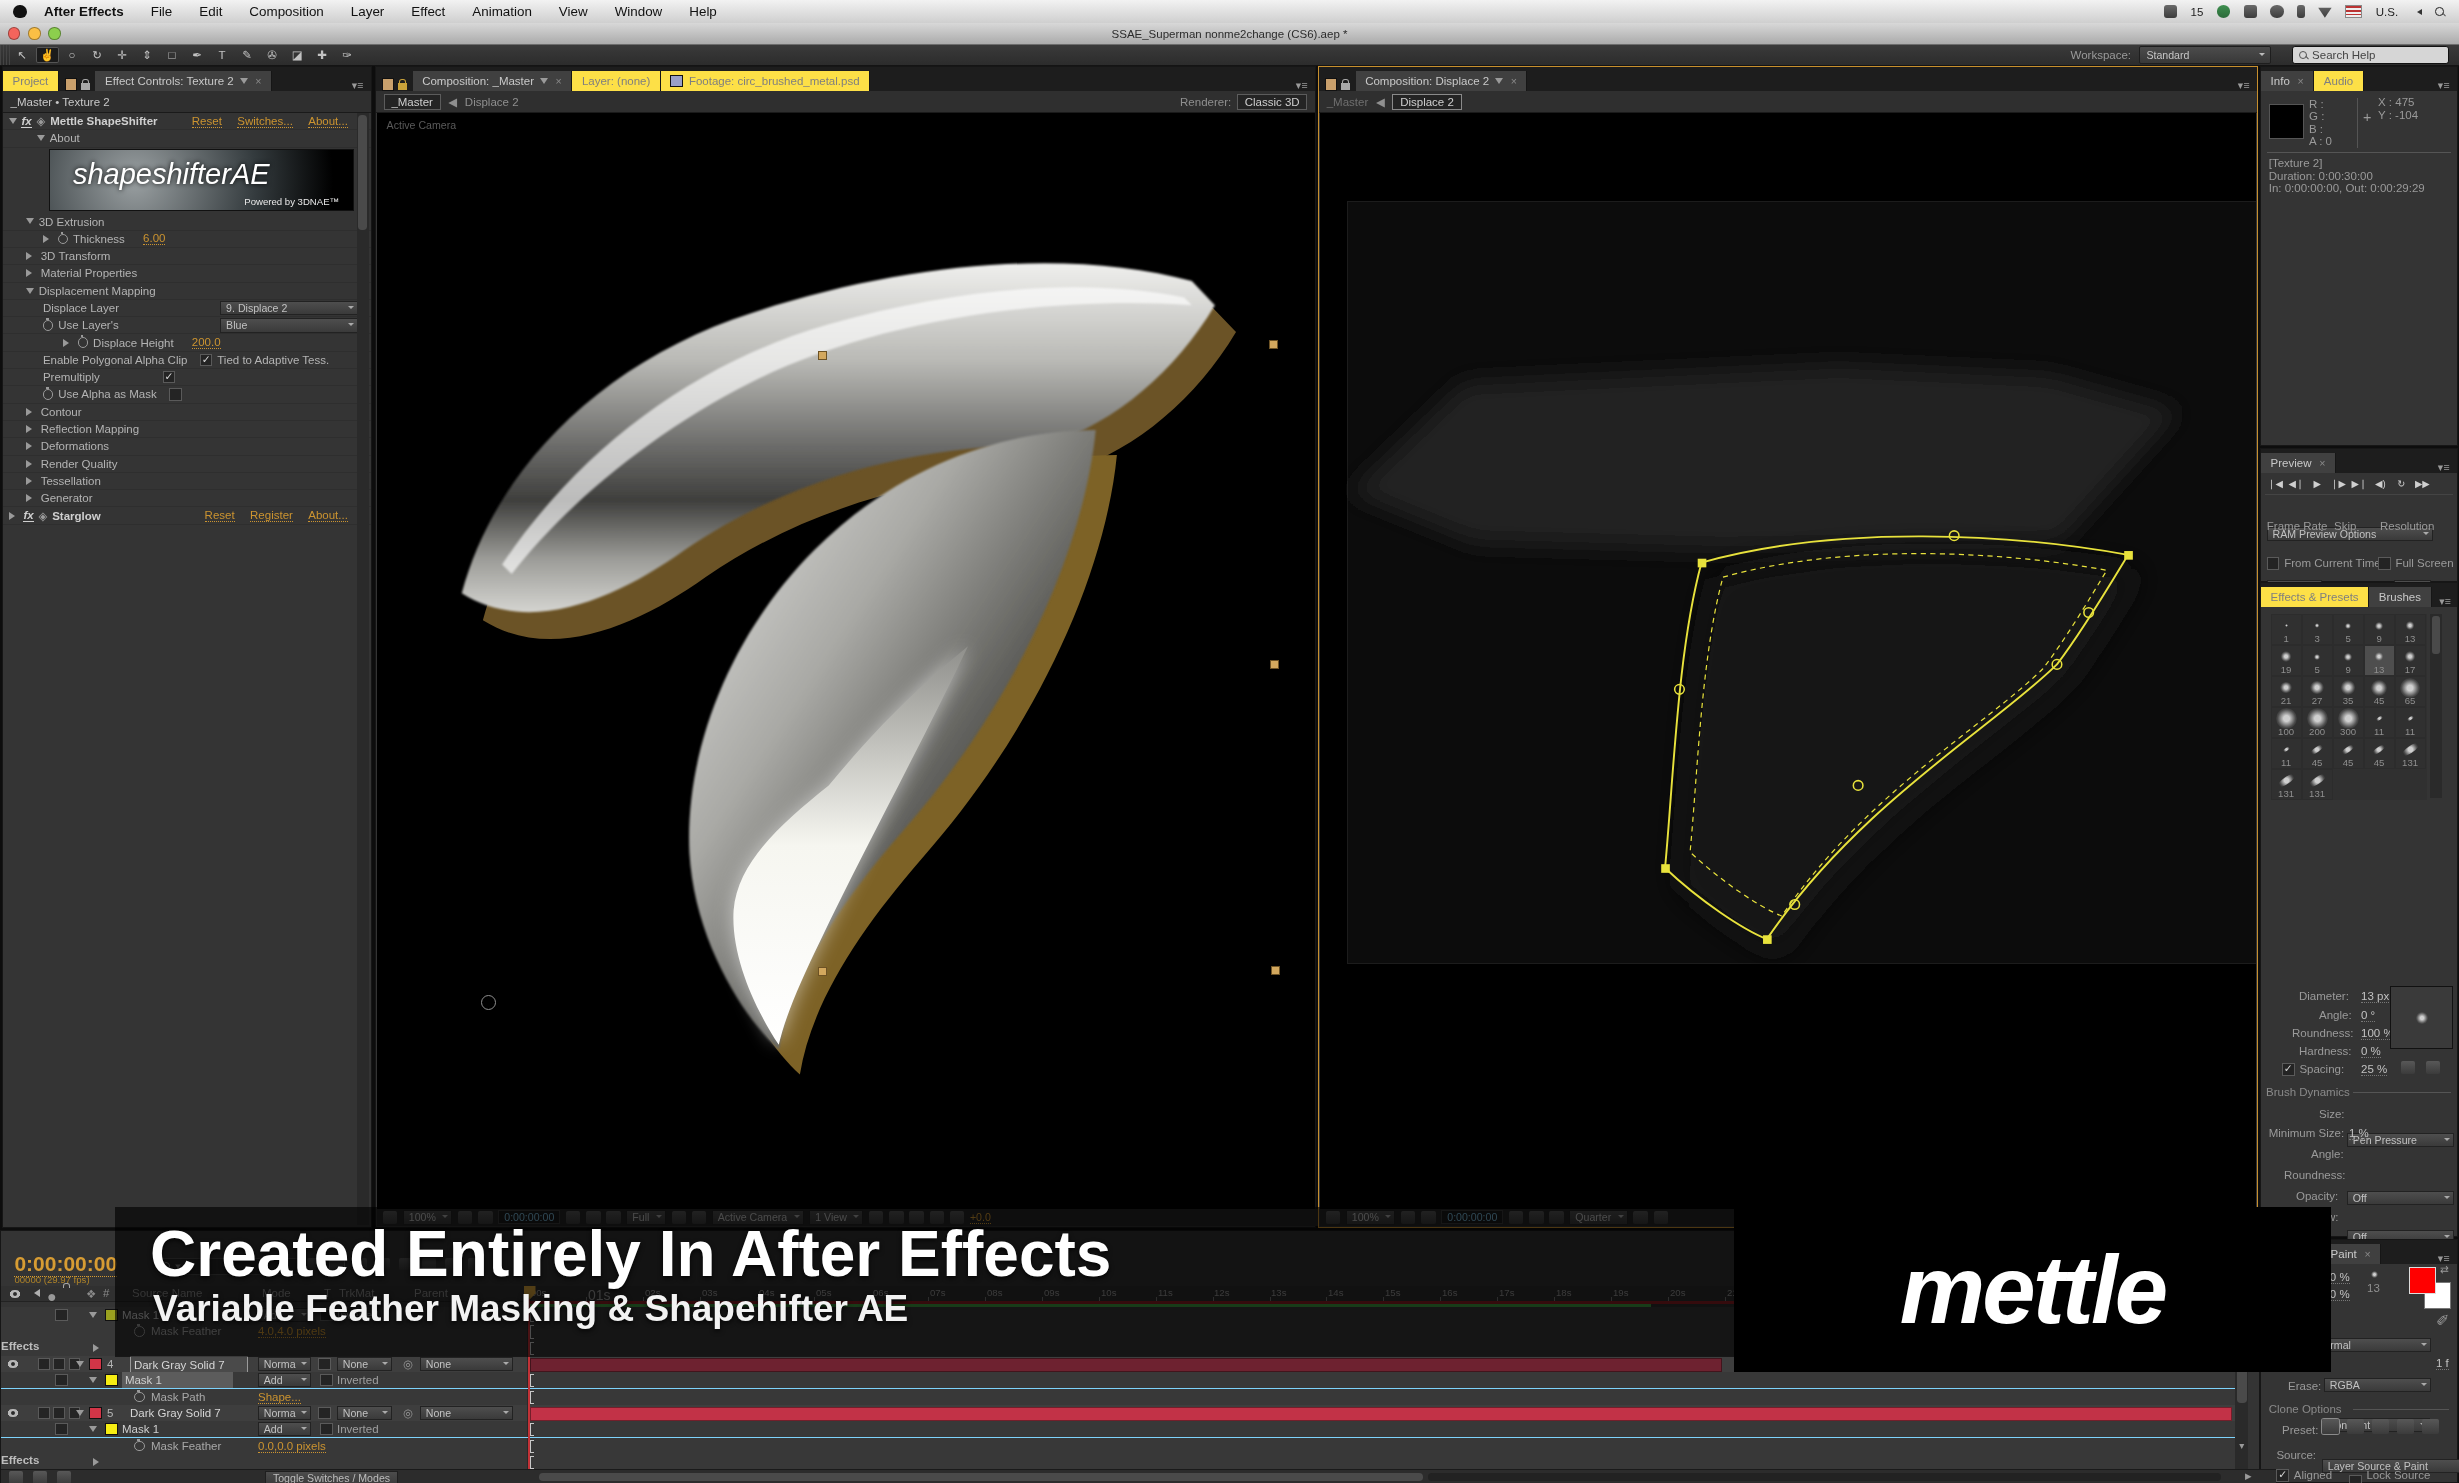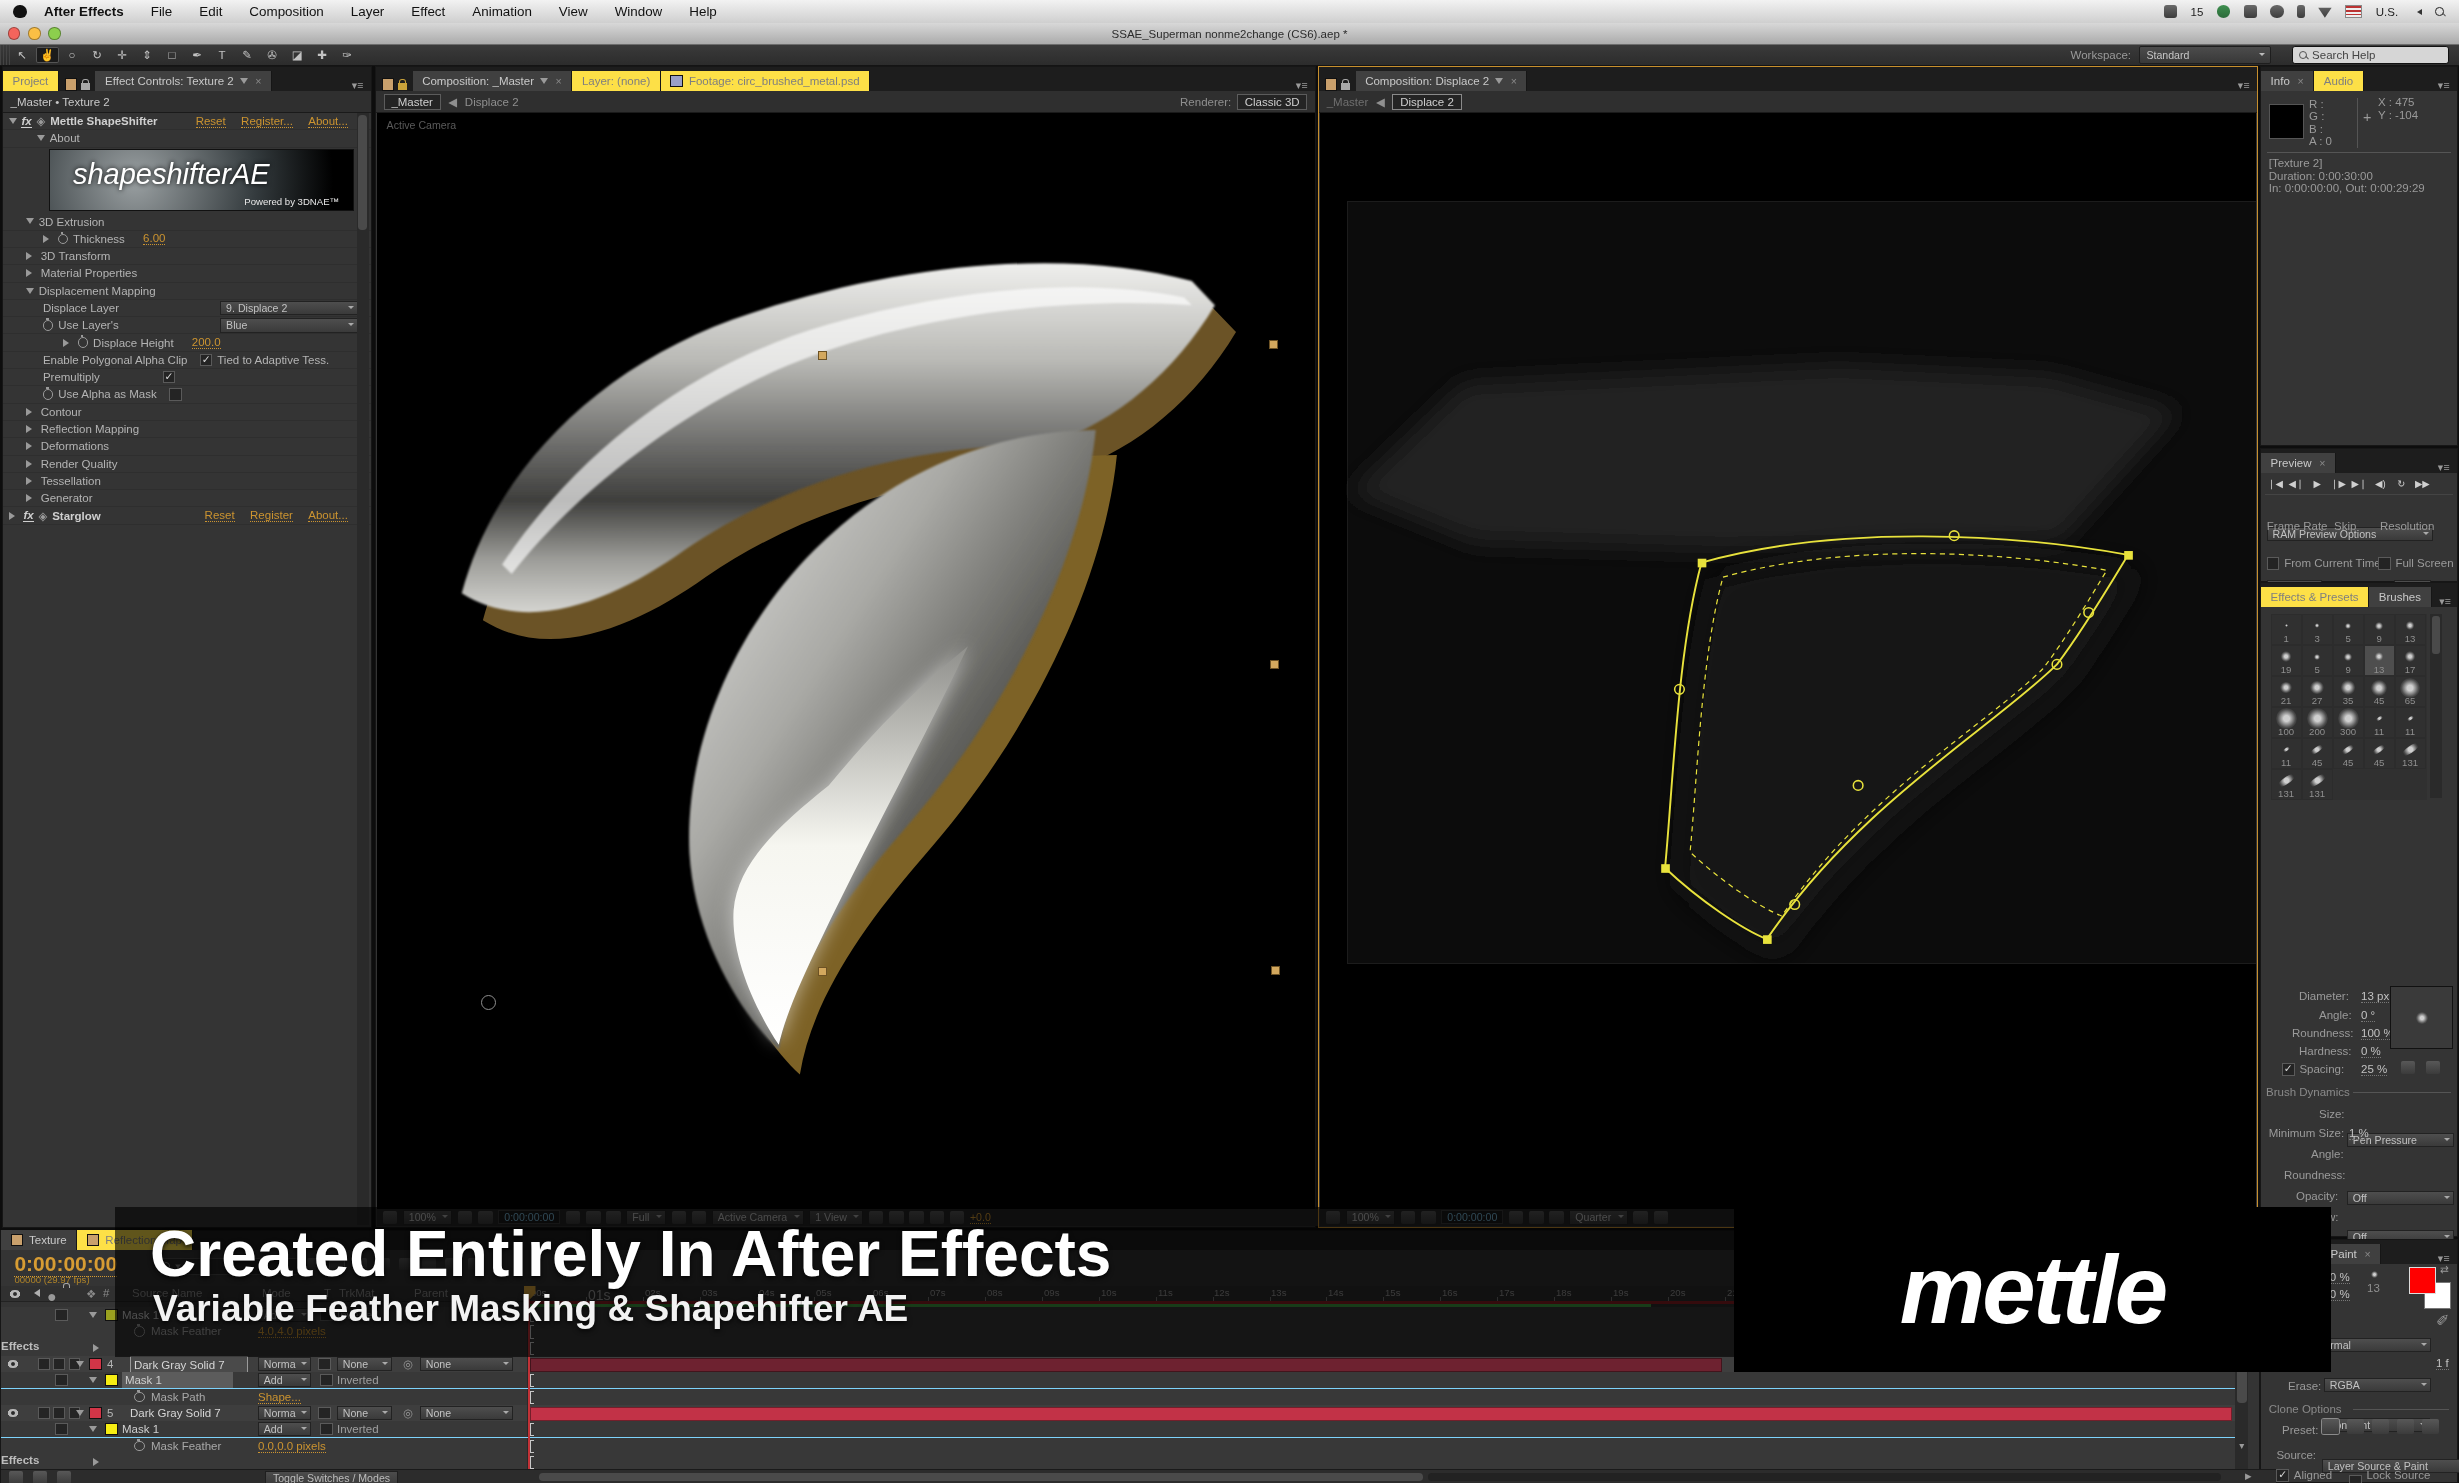--- a/index.html
+++ b/index.html
@@ -180,21 +180,21 @@
     <span style="color:#c9c9c9">_Master • Texture 2</span>
   </div>
   <div id="ec-rows">
       <div class="ecrow" style="padding-left: 5.8px;">
         <span class="tri-d"></span>
         <span class="fxit">fx</span>
         <span style="color: rgb(154, 154, 154);">◈</span>
         <span style="font-weight: bold; color: rgb(207, 207, 207);">Mettle ShapeShifter</span>
         <span style="margin-left: auto; margin-right: 23px; display: flex; gap: 15.4px;">
           <span class="olink">Reset</span>
-          <span class="olink">Register...</span>
+          <span class="olink">Switches...</span>
           <span class="olink">About...</span>
         </span>
       </div>
       <div class="ecrow" style="padding-left: 34px;">
         <span class="tri-d"></span>
         <span>About</span>
       </div>
       <div style="height: 60px; margin: 1.9px 17.3px 1.9px 46px; background: radial-gradient(circle at 28% 50%, rgb(154, 160, 162), rgb(52, 59, 62) 55%, rgb(0, 0, 0) 90%); position: relative; border: 1px solid rgb(17, 17, 17);">
         <div style="position: absolute; left: 23px; top: 7.7px; font-size: 29px; font-style: italic; color: rgb(255, 255, 255); text-shadow: rgb(0, 0, 0) 0px 0px 5.8px;">shapeshifterAE</div>
         <div style="position: absolute; right: 13.4px; bottom: 3.8px; font-size: 9.6px; color: rgb(232, 232, 232);">Powered by 3DNAE™</div>
@@ -728,30 +728,20 @@
       <span class="cb">✓</span>
       <span>Aligned</span>
     </div>
   <div class="prow" style="left:88px;top:229px">
       <span class="cb"></span>
       <span>Lock Source Time</span>
     </div>
 </div>
 
 <div class="abs panel" id="tlp" style="left:0;top:1230px;width:2260px;height:254px">
-  <div class="tabbar" id="tl-tabs" style="height:19px">
-      <div class="tab active">
-        <span class="sw-tan"></span>
-        <span>Texture</span>
-      </div>
-      <div class="tab">
-        <span class="sw-tan"></span>
-        <span>Reflection Map</span>
-      </div>
-    </div>
 
   <div class="abs" style="left:0;top:19px;width:526px;height:36px;background:#343434;border-bottom:1px solid #222">
     <span class="abs orange" style="left:13.4px;top:1.9px;font-size:21px;font-weight:bold;border-bottom:1px dotted #d79c33">0:00:00:00</span>
     <span class="abs" style="left:13.4px;top:24px;font-size:9.6px;color:#b08428">00000 (29.97 fps)</span>
     <div class="abs" style="left:154px;top:7.7px;width:134px;height:15.4px;background:#262626;border:1px solid #4a4a4a;border-radius:7.7px;display:flex;align-items:center;padding:0 5.8px;gap:3.8px">
       <span class="mag" style="border-color:#888"></span>
         <span class="tri-d" style="border-top-color:#777;transform:scale(.7)"></span>
     </div>
     <div class="abs" style="left:306px;top:7.7px;display:flex;gap:8.6px">
       <span class="iblob"></span>

